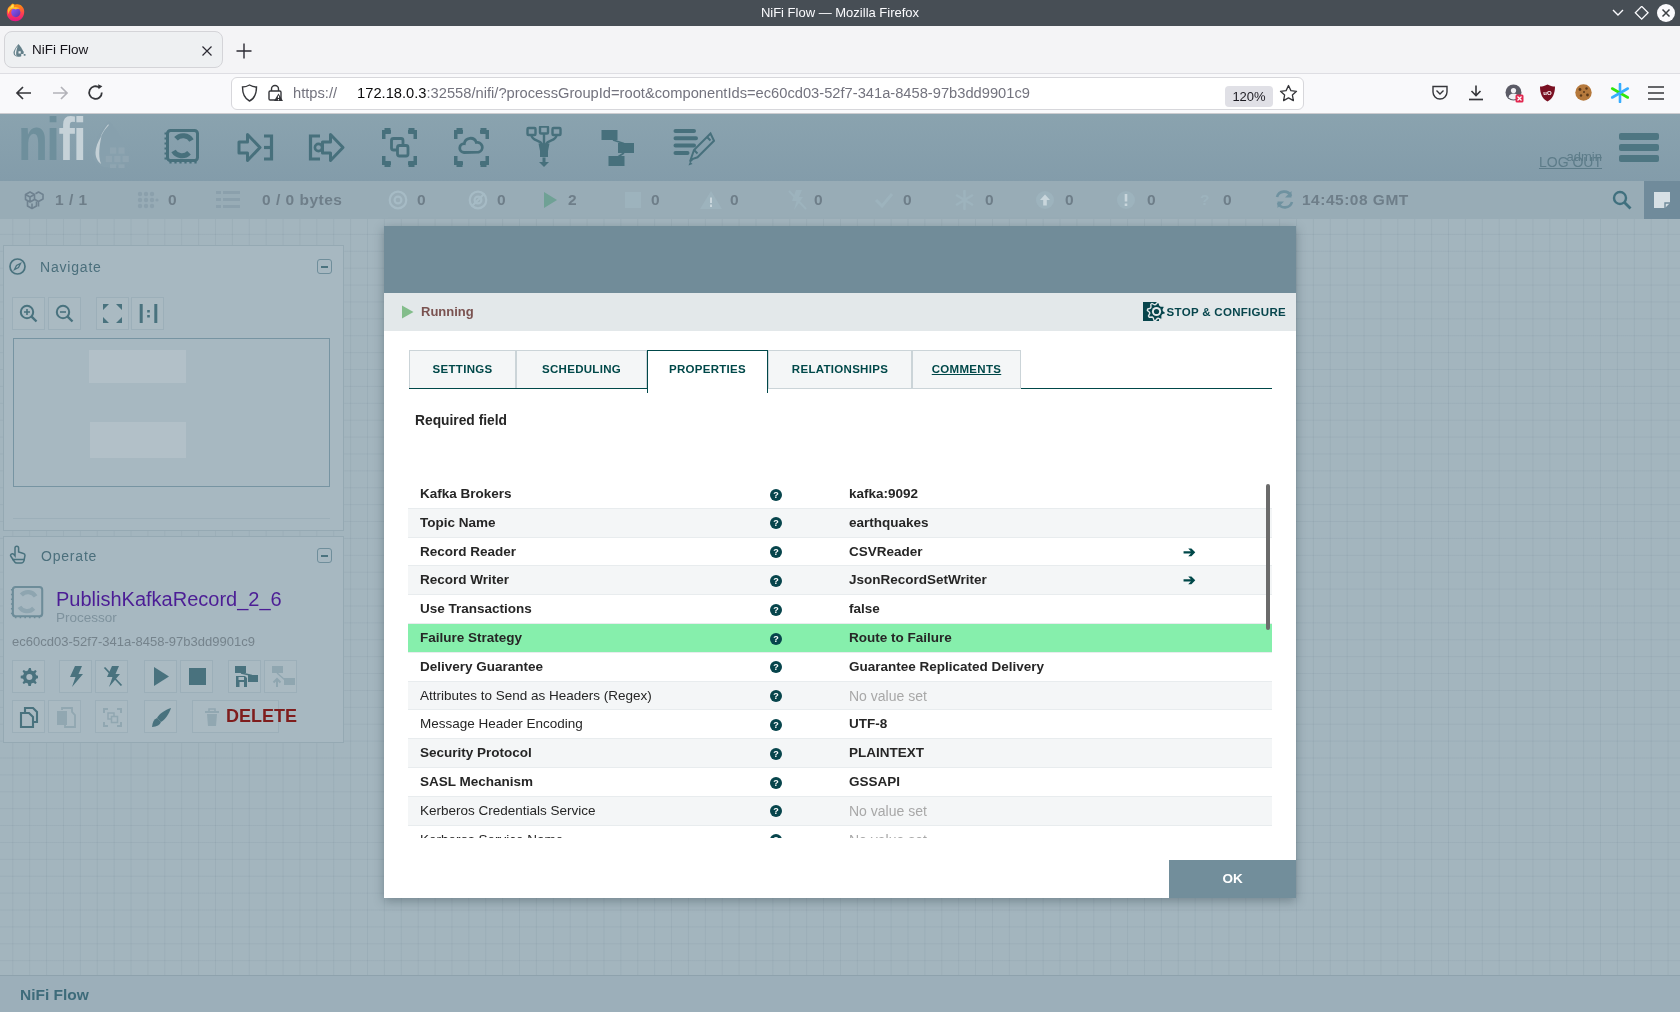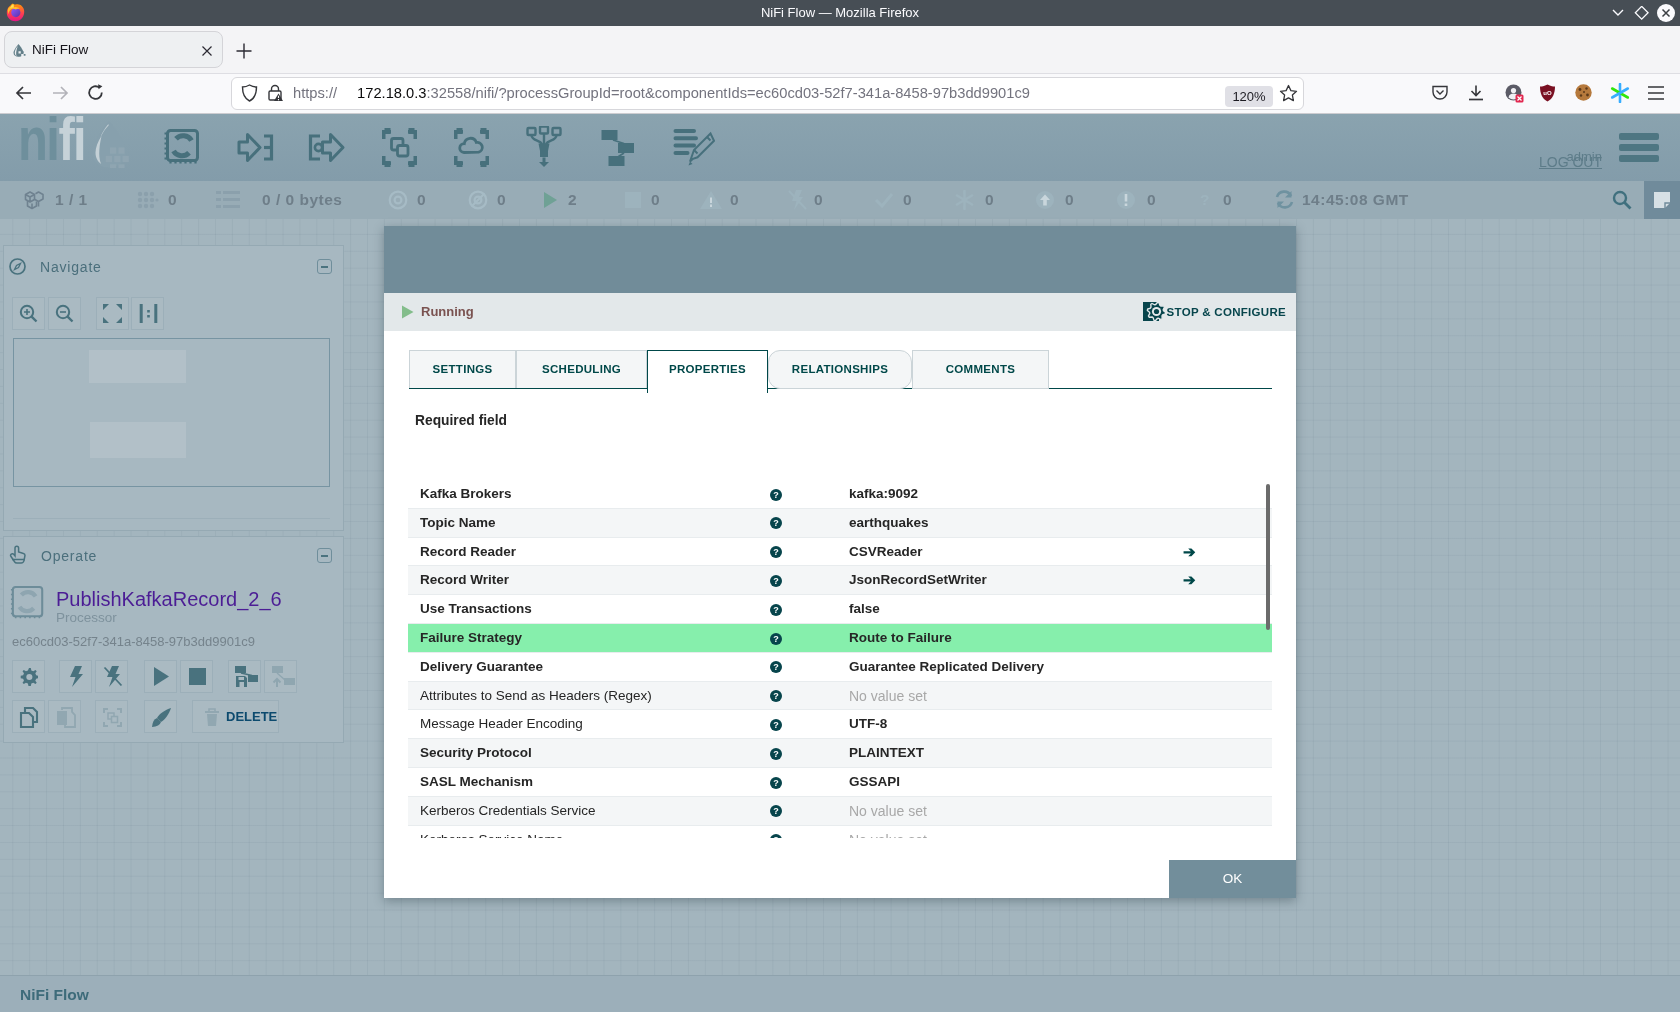--- a/index.html
+++ b/index.html
@@ -62,21 +62,21 @@
   .prow .pname { position:absolute; left:12px; top:0; height:28.8px; line-height:28.8px; font-weight:bold; white-space:nowrap; }
   .prow .pname.opt { font-weight:normal; }
   .prow .pval { position:absolute; left:396px; top:0; height:28.8px; line-height:28.8px; font-weight:bold; white-space:nowrap;margin-left:45px; }
   .prow .pval.unset { color:#a8a8a8; font-weight:normal; font-size:14px; }
   .prow .qm { position:absolute; left:362px; top:8.6px; width:12px; height:12px; border-radius:50%; background:#07454c; color:#ffffff; font-size:9px; font-weight:bold; text-align:center; line-height:12.5px; }
   .prow .goto { position:absolute; left:775px; top:0; height:28.8px; line-height:28.8px; color:#004849; font-weight:bold; font-size:15px; }
   .cdiv1 { position:absolute; left:383px; top:39px; width:1px; height:358px; background:#d0dade; }
   .cdiv2 { position:absolute; left:764px; top:39px; width:1px; height:358px; background:#d0dade; }
   #scrollthumb { position:absolute; left:858px; top:43px; width:4px; height:146px; background:#6b6b6b; border-radius:2px; }
 
-  #okbtn { left:785px; top:634px; width:127px; height:38px; background:#728e9b; color:#ffffff; font-weight:normal; font-size:13.5px; text-align:center; line-height:38px; }
+  #okbtn { left:785px; top:634px; width:127px; height:38px; background:#728e9b; color:#ffffff; font-weight:bold; font-size:13.5px; text-align:center; line-height:38px; }
 </style>
 </head>
 <body>
 
   <div class="abs" id="titlebar"></div>
   <div class="abs" id="titletext">NiFi Flow — Mozilla Firefox</div>
   <div class="abs" id="tabbar"></div>
   <div class="abs" id="tab"></div>
   <div class="abs" id="tabtitle">NiFi Flow</div>
   <div class="abs" id="urlrow"></div>
@@ -518,21 +518,21 @@
   </svg>
   <svg class="abs" style="left:151px;top:706px" width="22" height="22" viewBox="0 0 22 22">
     <path d="M20,2 C14,4 8,8 6,12 L10,16 C14,14 18,8 20,2 Z" fill="#49727e"></path>
     <path d="M6,12 C3,13 1.5,16 1,21 C6,20.5 9,19 10,16 Z" fill="#49727e"></path>
   </svg>
   <svg class="abs" style="left:204px;top:707px" width="16" height="19" viewBox="0 0 16 19">
     <rect x="1" y="4" width="14" height="2" fill="#91a7b1"></rect>
     <path d="M5,4 L5,2 L11,2 L11,4" fill="none" stroke="#91a7b1" stroke-width="1.6"></path>
     <path d="M3,7 L13,7 L12,19 L4,19 Z" fill="#91a7b1"></path>
   </svg>
-  <div class="abs" style="left:226px;top:700px;width:50px;height:33px;line-height:33px;font-size:13px;font-weight:bold;color:#0c4a6e;">DELETE</div>
+  <div class="abs" style="left:226px;top:700px;width:50px;height:33px;line-height:33px;font-size:18px;font-weight:bold;color:#7f1d1d;">DELETE</div>
 
   <div class="abs" id="modal">
     <div class="abs" id="mheader"></div>
     <div class="abs" id="mstatus">
       <svg class="abs" style="left:17px;top:12px" width="14" height="14" viewBox="0 0 14 14">
         <path d="M1,0.5 L12.5,7 L1,13.5 Z" fill="#83bd8b"></path>
       </svg>
       <div class="abs" id="running">Running</div>
       <svg class="abs" style="left:759px;top:8px" width="24" height="22" viewBox="0 0 24 22">
         <rect x="0" y="1" width="16" height="19" fill="#07454c"></rect>
@@ -547,24 +547,24 @@
     <div class="abs tab" style="left:25px; width:107px;">
       <span>SETTINGS</span>
     </div>
     <div class="abs tab" style="left:132px; width:131px;">
       <span>SCHEDULING</span>
     </div>
     <div class="abs" id="tabline"></div>
     <div class="abs tab tabactive" style="left:263px; width:121px;">
       <span>PROPERTIES</span>
     </div>
-    <div class="abs tab" style="left:384px; width:144px;border-radius:12px;">
+    <div class="abs tab" style="left:384px; width:144px;">
       <span>RELATIONSHIPS</span>
     </div>
-    <div class="abs tab" style="left:528px; width:137px;">
+    <div class="abs tab" style="left:528px; width:109px;text-decoration:underline;">
       <span>COMMENTS</span>
     </div>
     <div class="abs" id="reqfield">Required field</div>
     <div class="abs" id="ptable">
       <div class="cdiv1"></div>
       <div class="cdiv2"></div>
       <div id="prows">
       <div class="prow" style="top:39.0px;background:#ffffff">
           <span class="pname">Kafka Brokers</span>
           <span class="qm">?</span>

